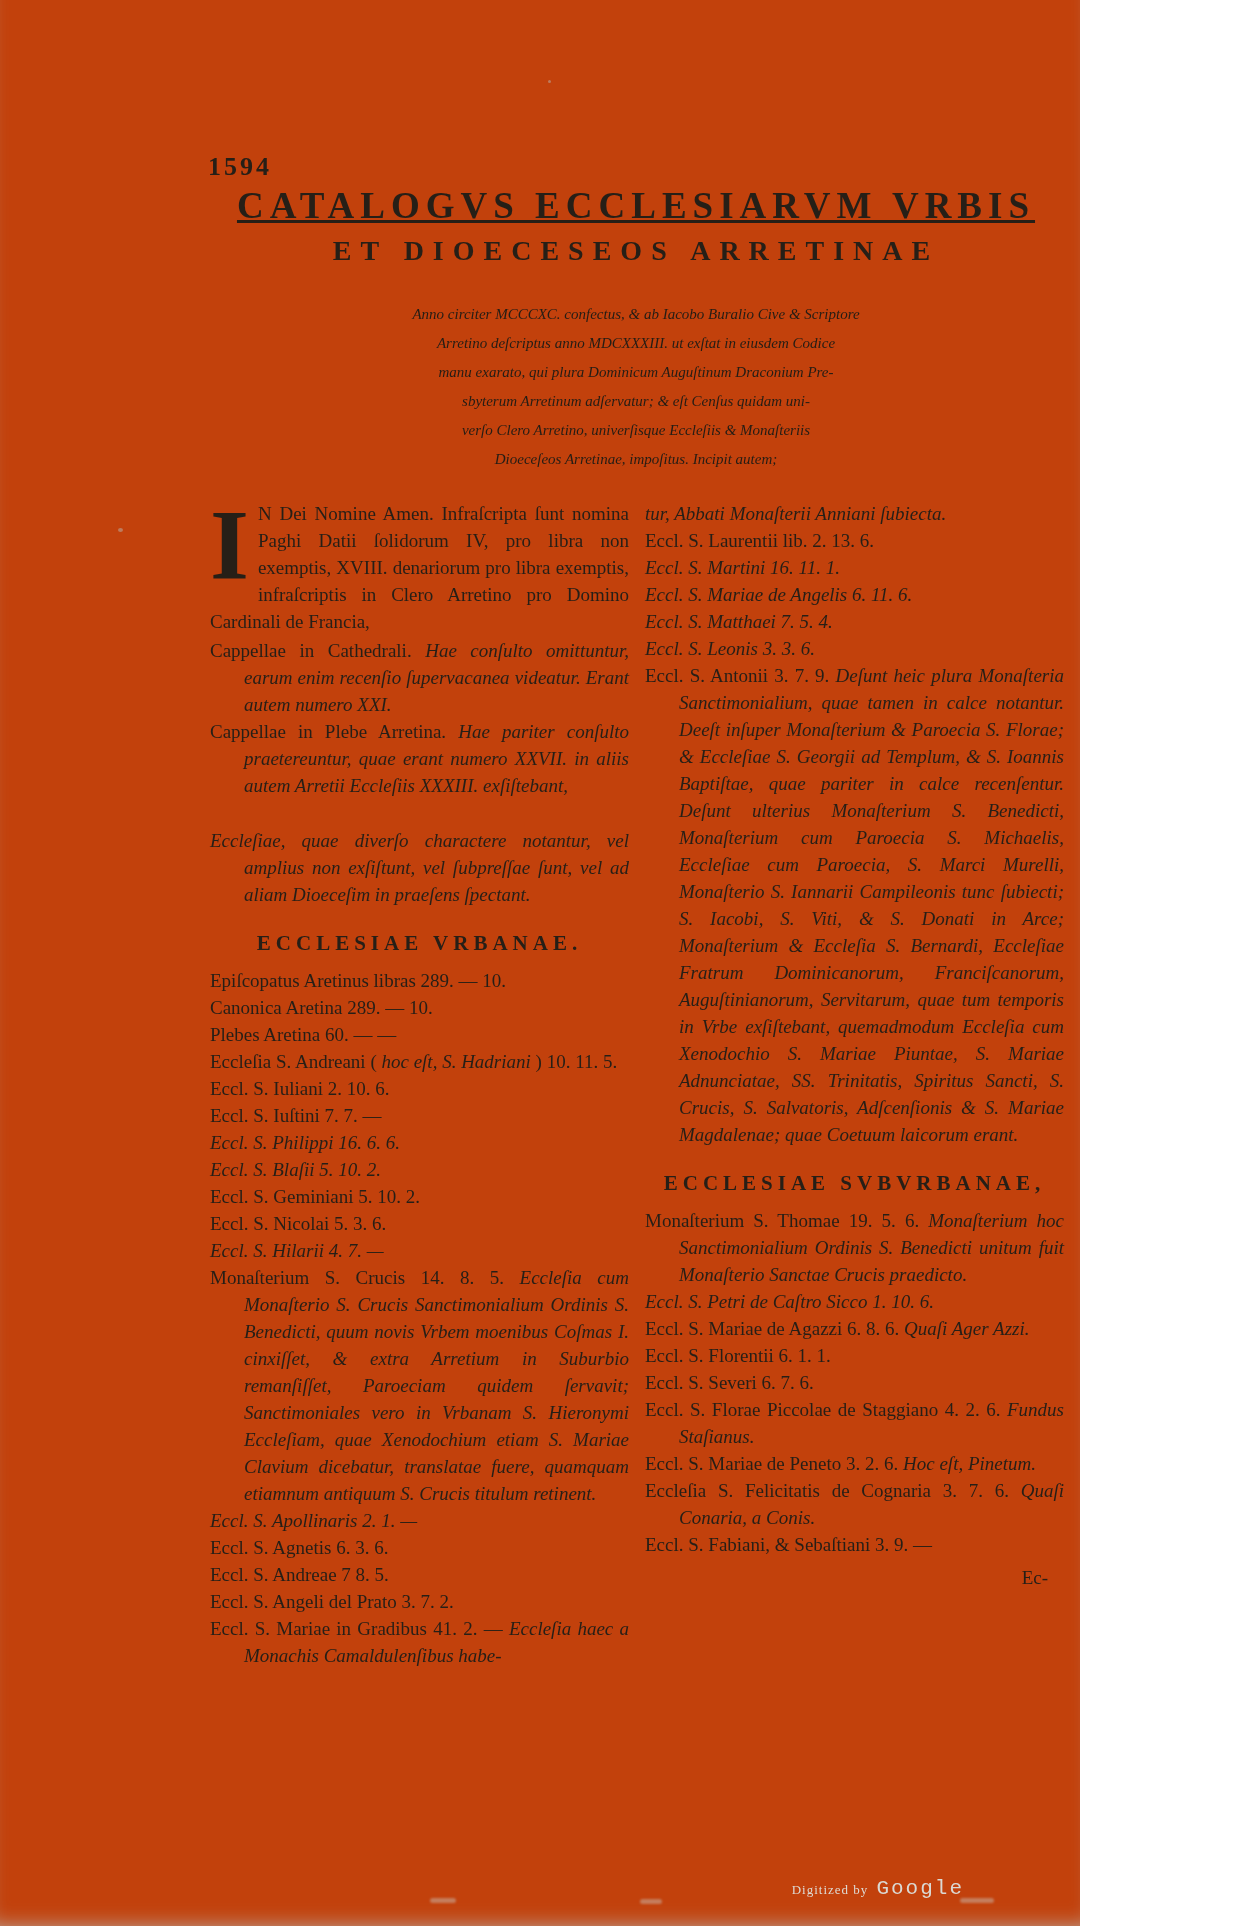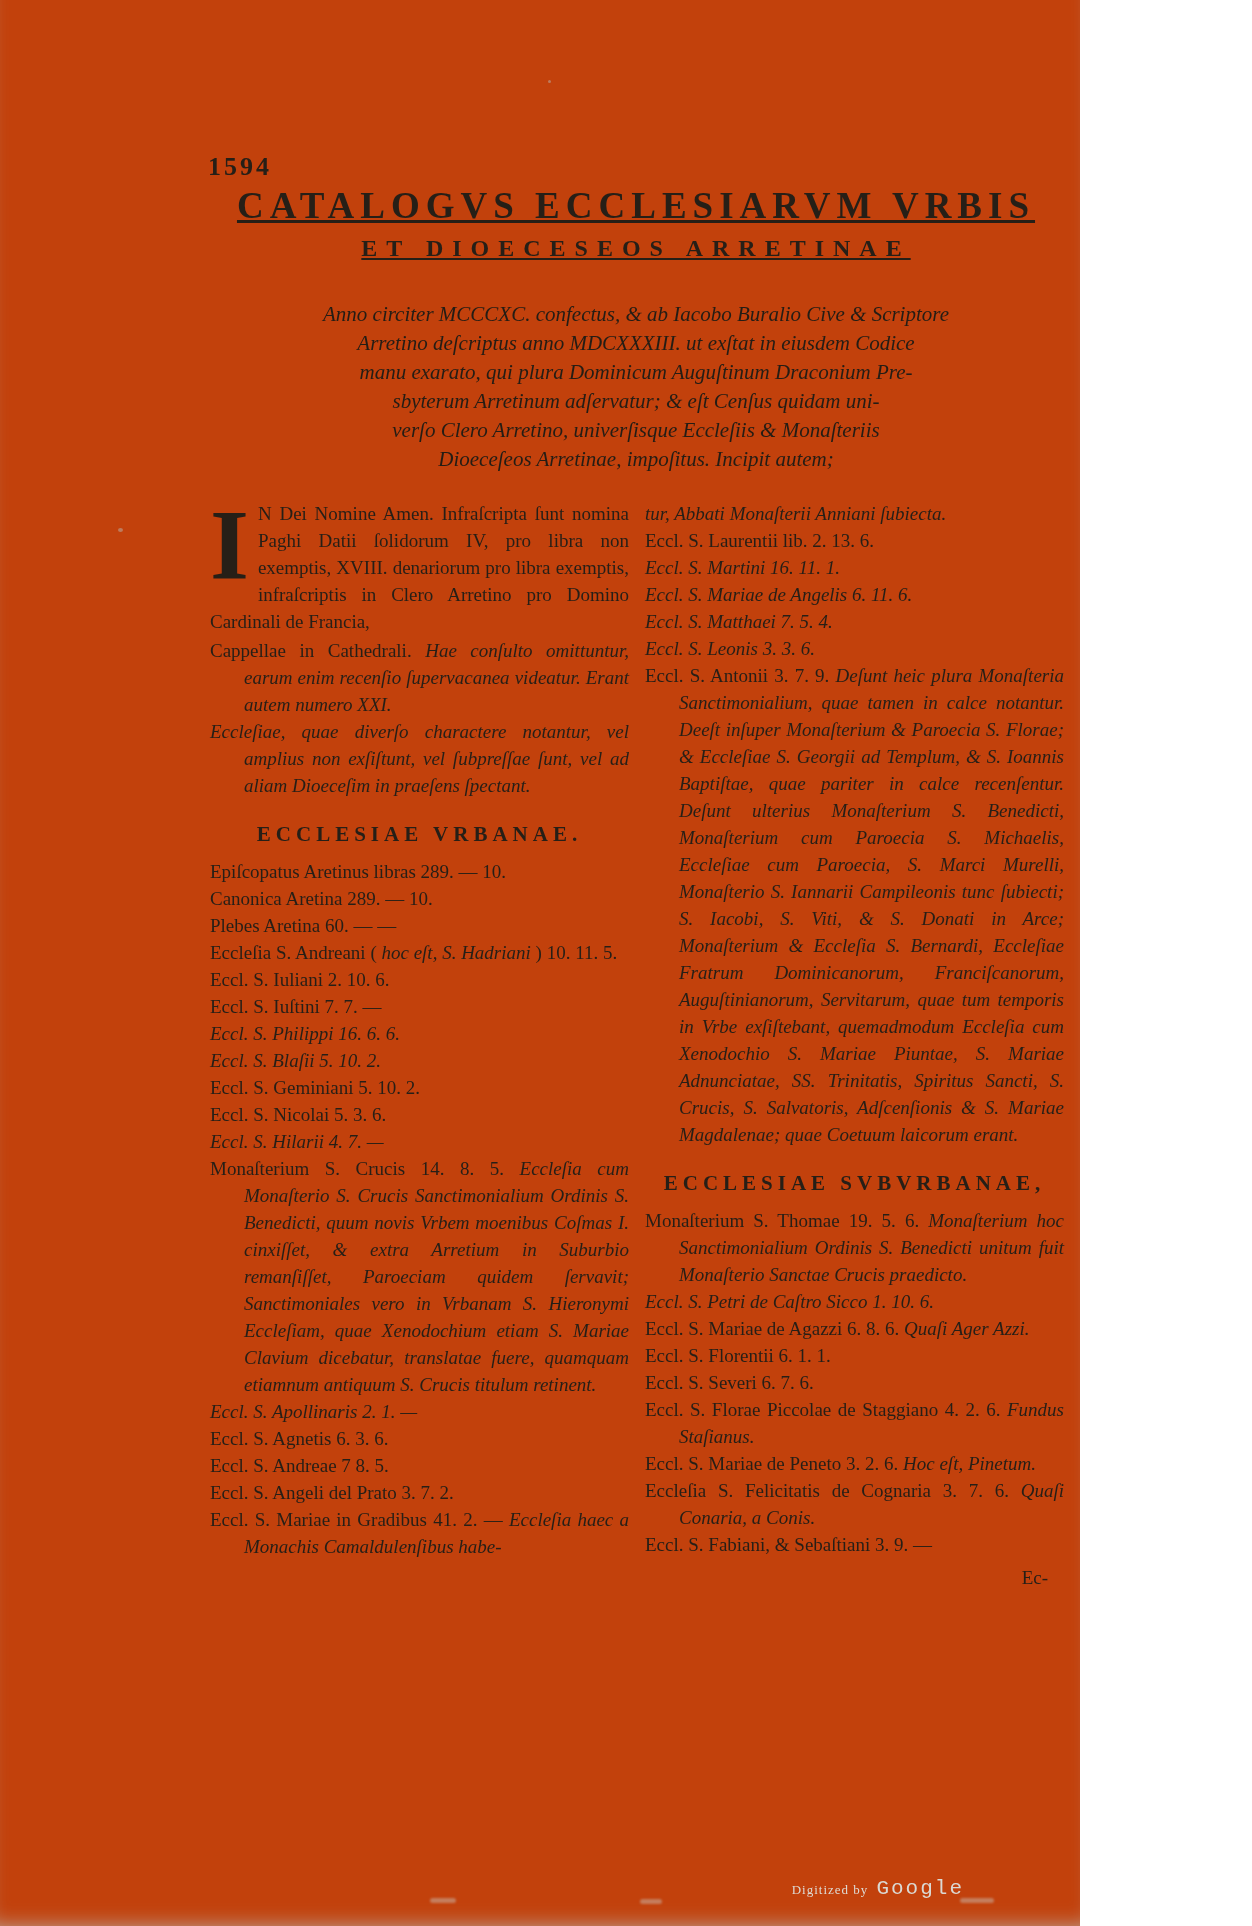--- a/index.html
+++ b/index.html
@@ -15,25 +15,25 @@
     position:absolute; left:208px; top:152px;
     font-size:26px; font-weight:bold; letter-spacing:3px;
   }
   .title-block {
     position:absolute; left:196px; top:184px; width:880px; text-align:center;
   }
   .title {
     font-size:37px; font-weight:bold; letter-spacing:6px; white-space:nowrap;text-decoration:underline;
   }
   .subtitle {
-    margin-top:8px; font-size:24px; font-weight:bold; letter-spacing:9px; white-space:nowrap;text-decoration:underline;
+    margin-top:8px; font-size:28px; font-weight:bold; letter-spacing:9px; white-space:nowrap;
   }
   .intro {
     position:absolute; left:200px; top:300px; width:872px;
-    text-align:center; font-style:italic; font-size:21px; line-height:29px;
+    text-align:center; font-style:italic; font-size:15px; line-height:29px;
     color:#241d15;
   }
   .columns {
     position:absolute; left:210px; top:500px; width:854px;
     display:flex; gap:16px;
     font-size:19px; line-height:27px;
   }
   .col { flex:1; min-width:0; }
   .opening { text-align:justify; }
   .dropcap {
@@ -96,20 +96,21 @@
   </div>
 
   <div class="columns">
 
     <div class="col">
       <div class="opening">
         <span class="dropcap">I</span><span>N Dei Nomine Amen. Infraſcripta ſunt nomina Paghi Datii ſolidorum IV, pro libra non exemptis, XVIII. denariorum pro libra exemptis, infraſcriptis in Clero Arretino pro Domino Cardinali de Francia,</span>
       </div>
       <div class="list paragraphs">
           <div class="entry"><span class="rm">Cappellae in Cathedrali. </span><span class="it">Hae conſulto omittuntur, earum enim recenſio ſupervacanea videatur. Erant autem numero XXI.</span></div>
+          <div class="entry"><span class="rm">Cappellae in Plebe Arretina. </span><span class="it">Hae pariter conſulto praetereuntur, quae erant numero XXVII. in aliis autem Arretii Eccleſiis XXXIII. exſiſtebant,</span></div>
           <div class="entry"><span class="it">Eccleſiae, quae diverſo charactere notantur, vel amplius non exſiſtunt, vel ſubpreſſae ſunt, vel ad aliam Dioeceſim in praeſens ſpectant.</span></div>
         </div>
       <div class="col-heading">ECCLESIAE VRBANAE.</div>
       <div class="list">
           <div class="entry"><span class="rm">Epiſcopatus Aretinus libras 289. — 10.</span></div>
           <div class="entry"><span class="rm">Canonica Aretina 289. — 10.</span></div>
           <div class="entry"><span class="rm">Plebes Aretina 60. — —</span></div>
           <div class="entry"><span class="rm">Eccleſia S. Andreani ( </span><span class="it">hoc eſt, S. Hadriani</span><span class="rm"> ) 10. 11. 5.</span></div>
           <div class="entry"><span class="rm">Eccl. S. Iuliani 2. 10. 6.</span></div>
           <div class="entry"><span class="rm">Eccl. S. Iuſtini 7. 7. —</span></div>

